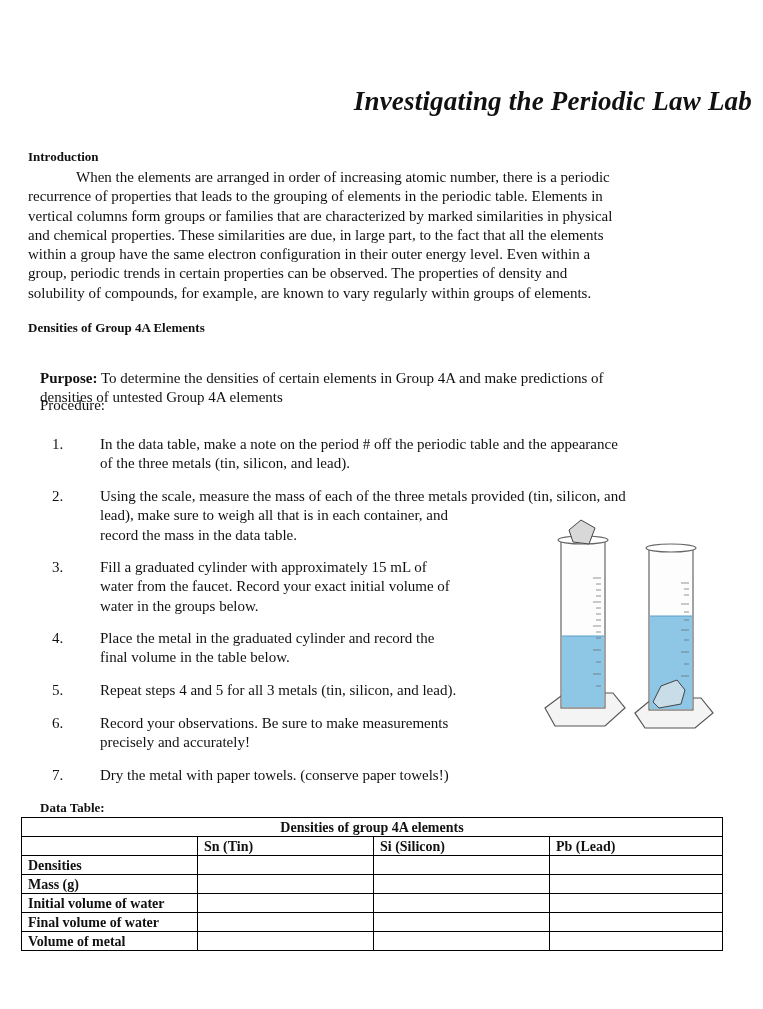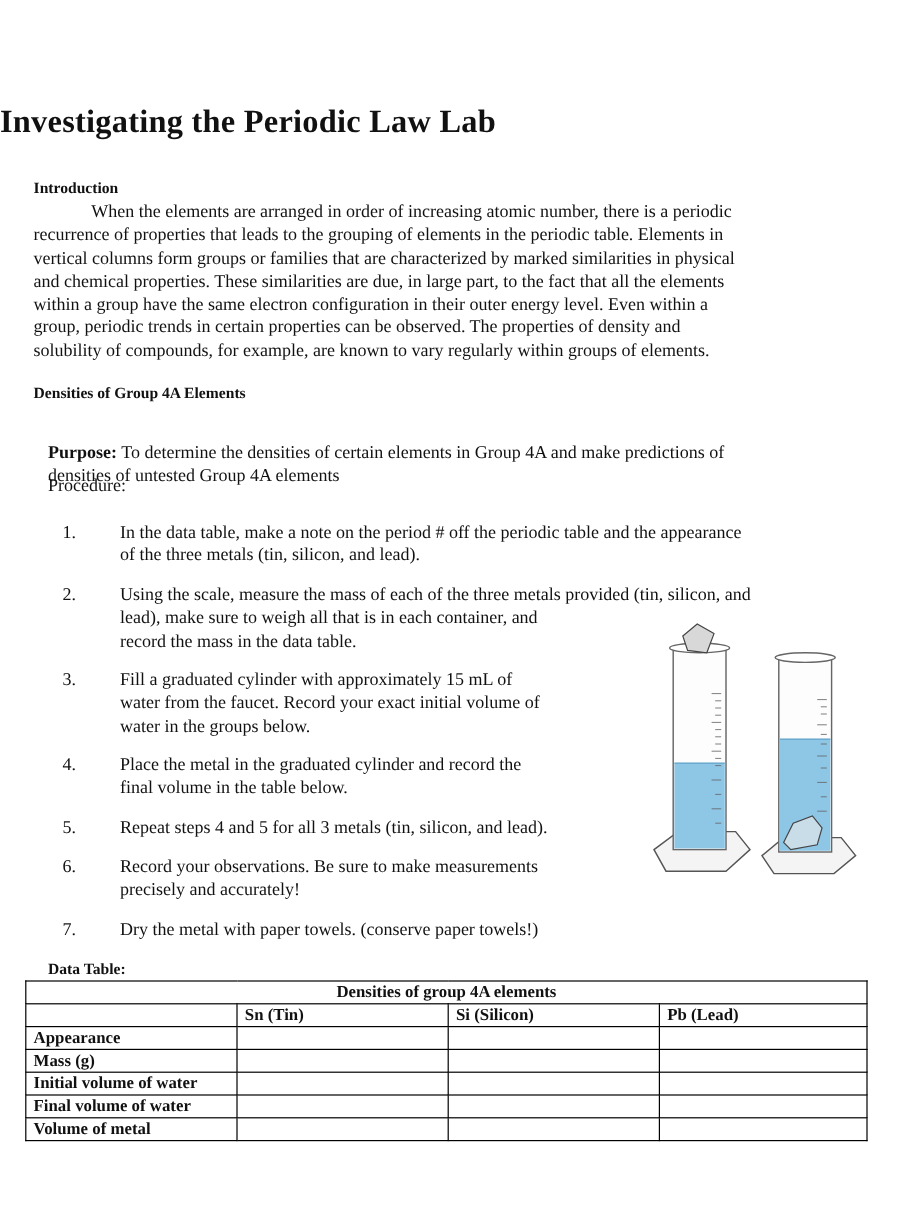--- a/index.html
+++ b/index.html
@@ -3,22 +3,22 @@
   <meta charset="utf-8">
   <style>
     html, body { margin: 0; padding: 0; background: #ffffff; }
     body {
       width: 763px; height: 1009px; position: relative; overflow: hidden;
       font-family: "Liberation Serif", "DejaVu Serif", serif;
       color: #111;
     }
     .abs { position: absolute; }
     .title {
-      left: 0; width: 736px; top: 86px; text-align: left;
-      font-size: 27px; font-weight: bold; letter-spacing: 0.2px;
+      left: 16px; width: 736px; top: 86px; text-align: right;
+      font-size: 27px; font-weight: bold; letter-spacing: 0.2px; font-style: italic;
     }
     .h { font-weight: bold; font-size: 13px; }
     .para { font-size: 15px; line-height: 19.3px; }
     .intro-head { left: 28px; top: 149px; }
     .intro-body { left: 28px; top: 168px; width: 700px; }
     .intro-body .line { white-space: nowrap; display: block; }
     .sec-head { left: 28px; top: 320px; }
     .purpose { left: 40px; top: 339px; width: 690px; margin-top: 30px; }
     .proc-head { left: 40px; top: 397px; font-weight: normal; font-size: 15px; }
     .step { position: absolute; font-size: 15px; line-height: 19.3px; }
@@ -176,21 +176,21 @@
       <tr>
     <td class="caption" colspan="4">Densities of group 4A elements</td>
   </tr>
   <tr>
     <td class="c0"></td>
     <td class="c1">Sn (Tin)</td>
     <td class="c2">Si (Silicon)</td>
     <td>Pb (Lead)</td>
   </tr>
   <tr>
-    <td>Appearance</td>
+    <td>Densities</td>
     <td></td>
     <td></td>
     <td></td>
   </tr>
   <tr>
     <td>Mass (g)</td>
     <td></td>
     <td></td>
     <td></td>
   </tr>

